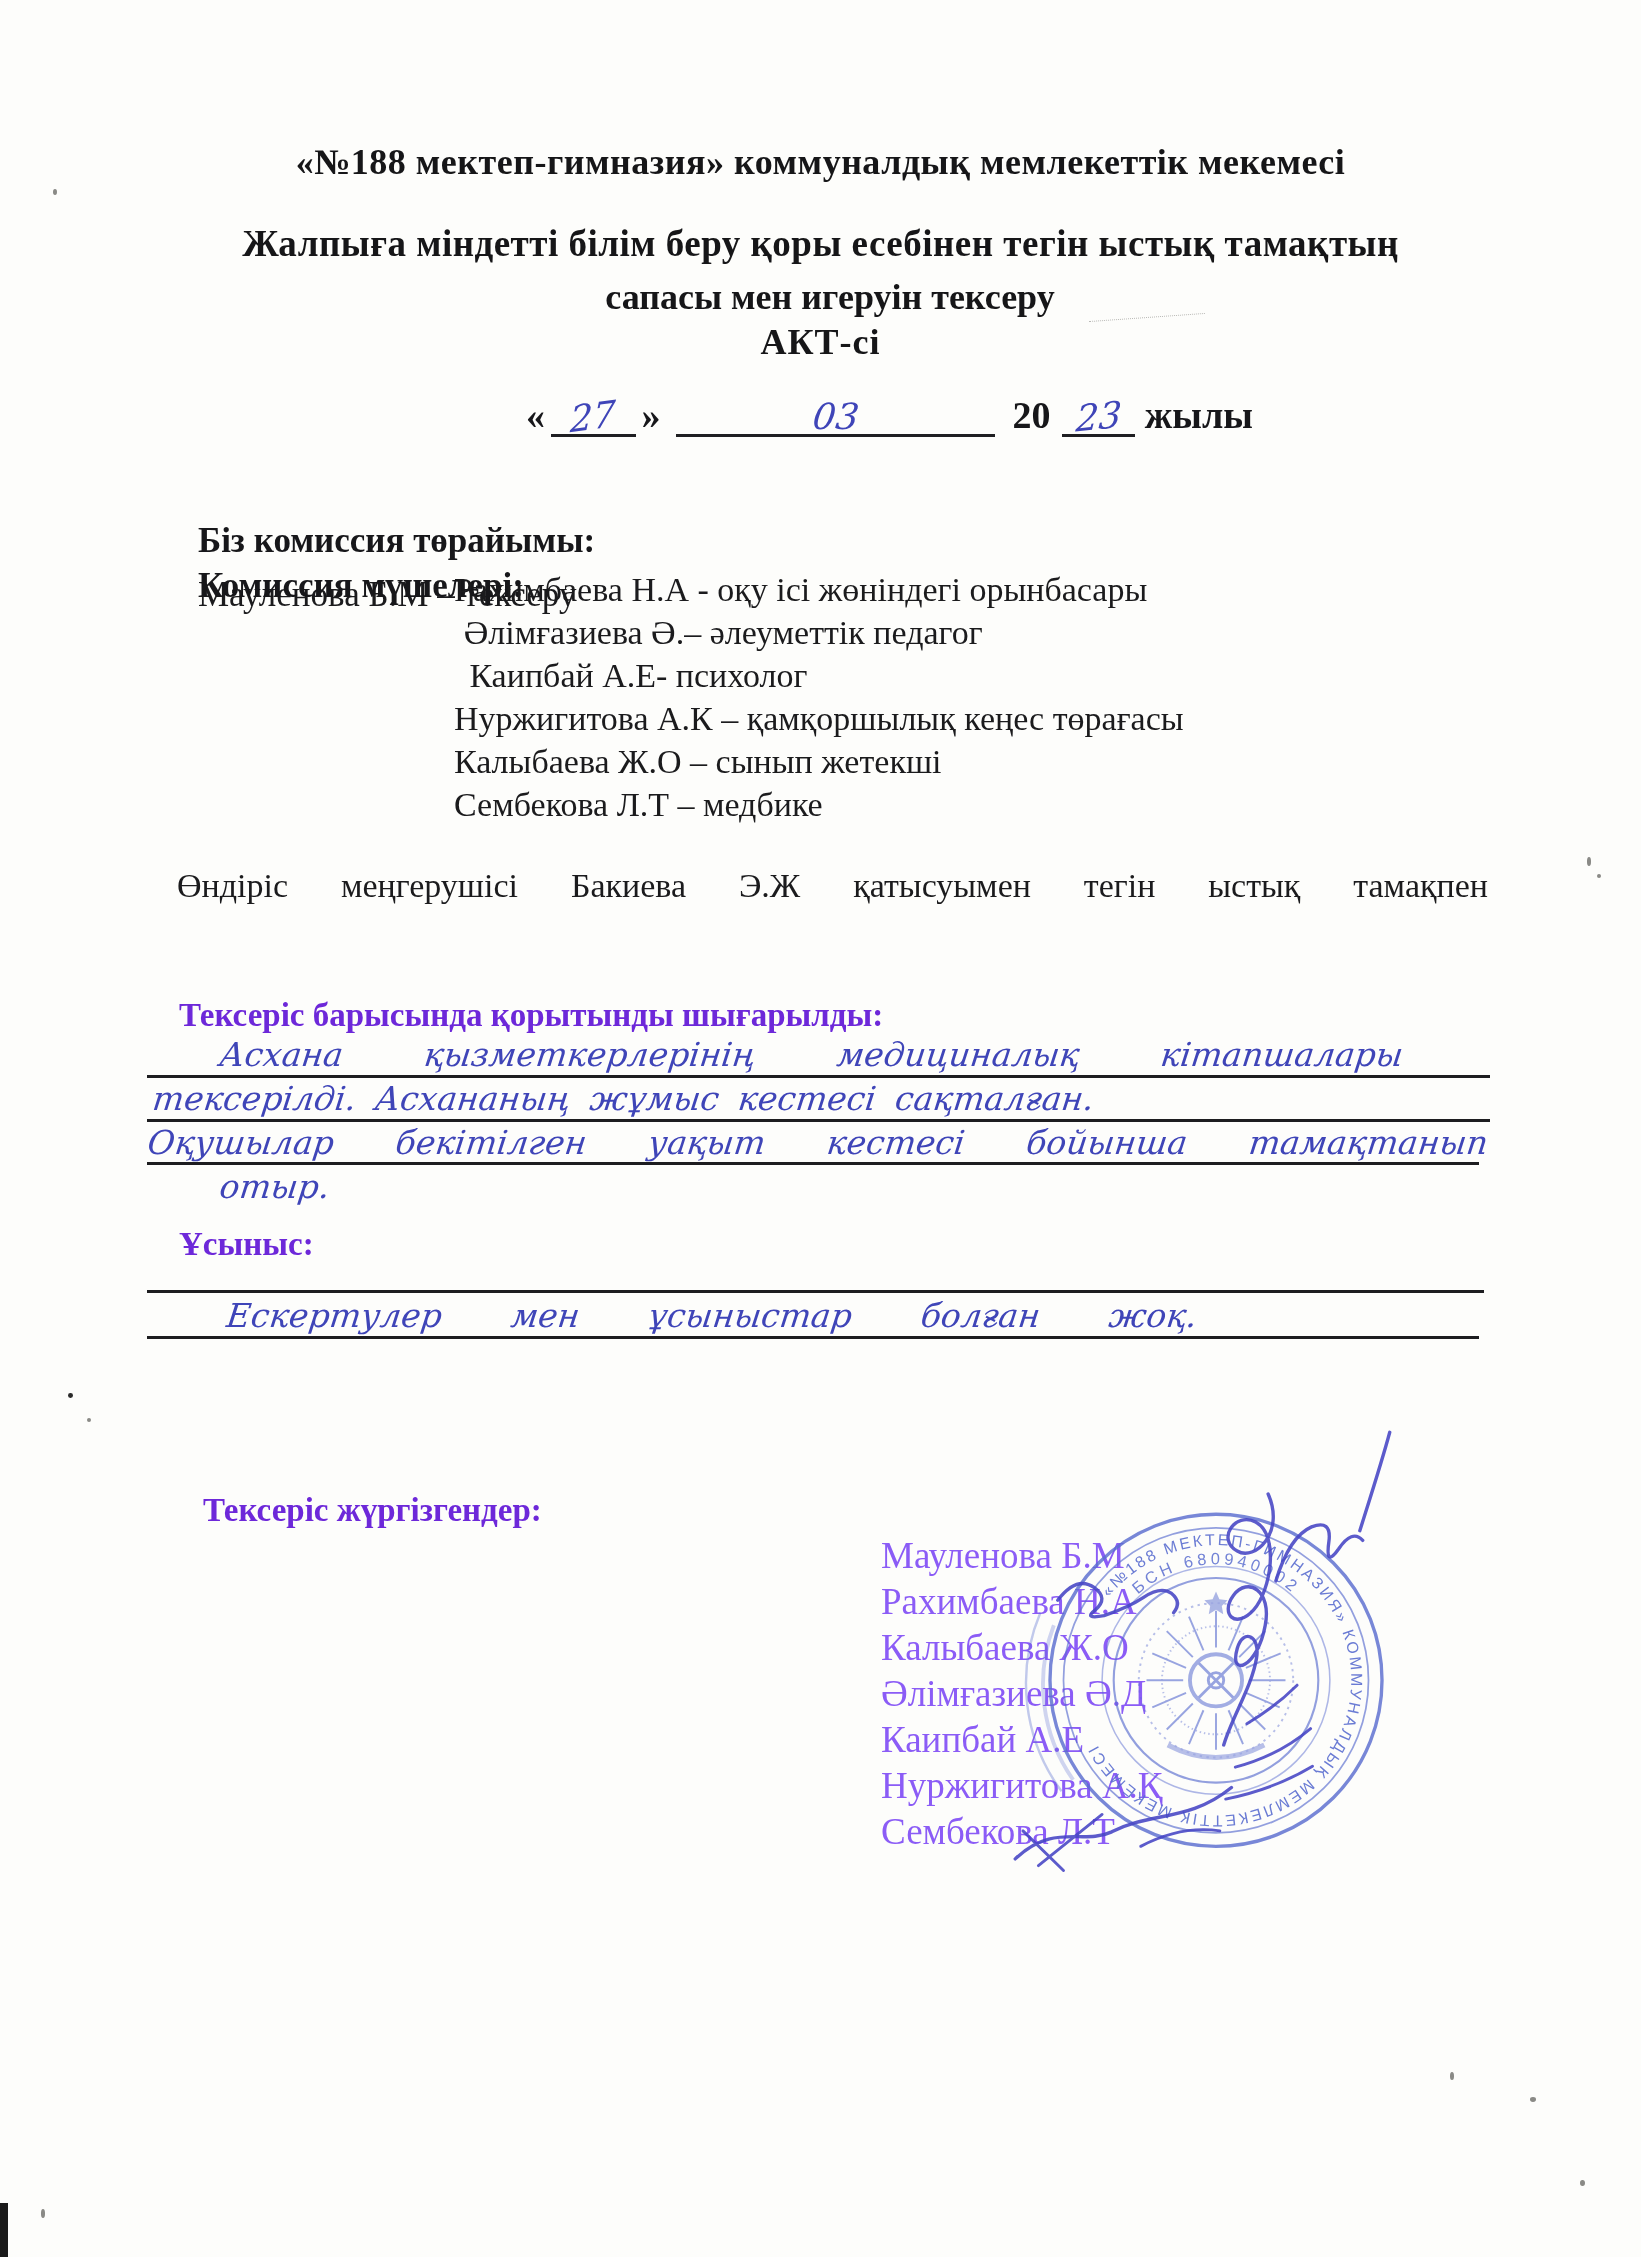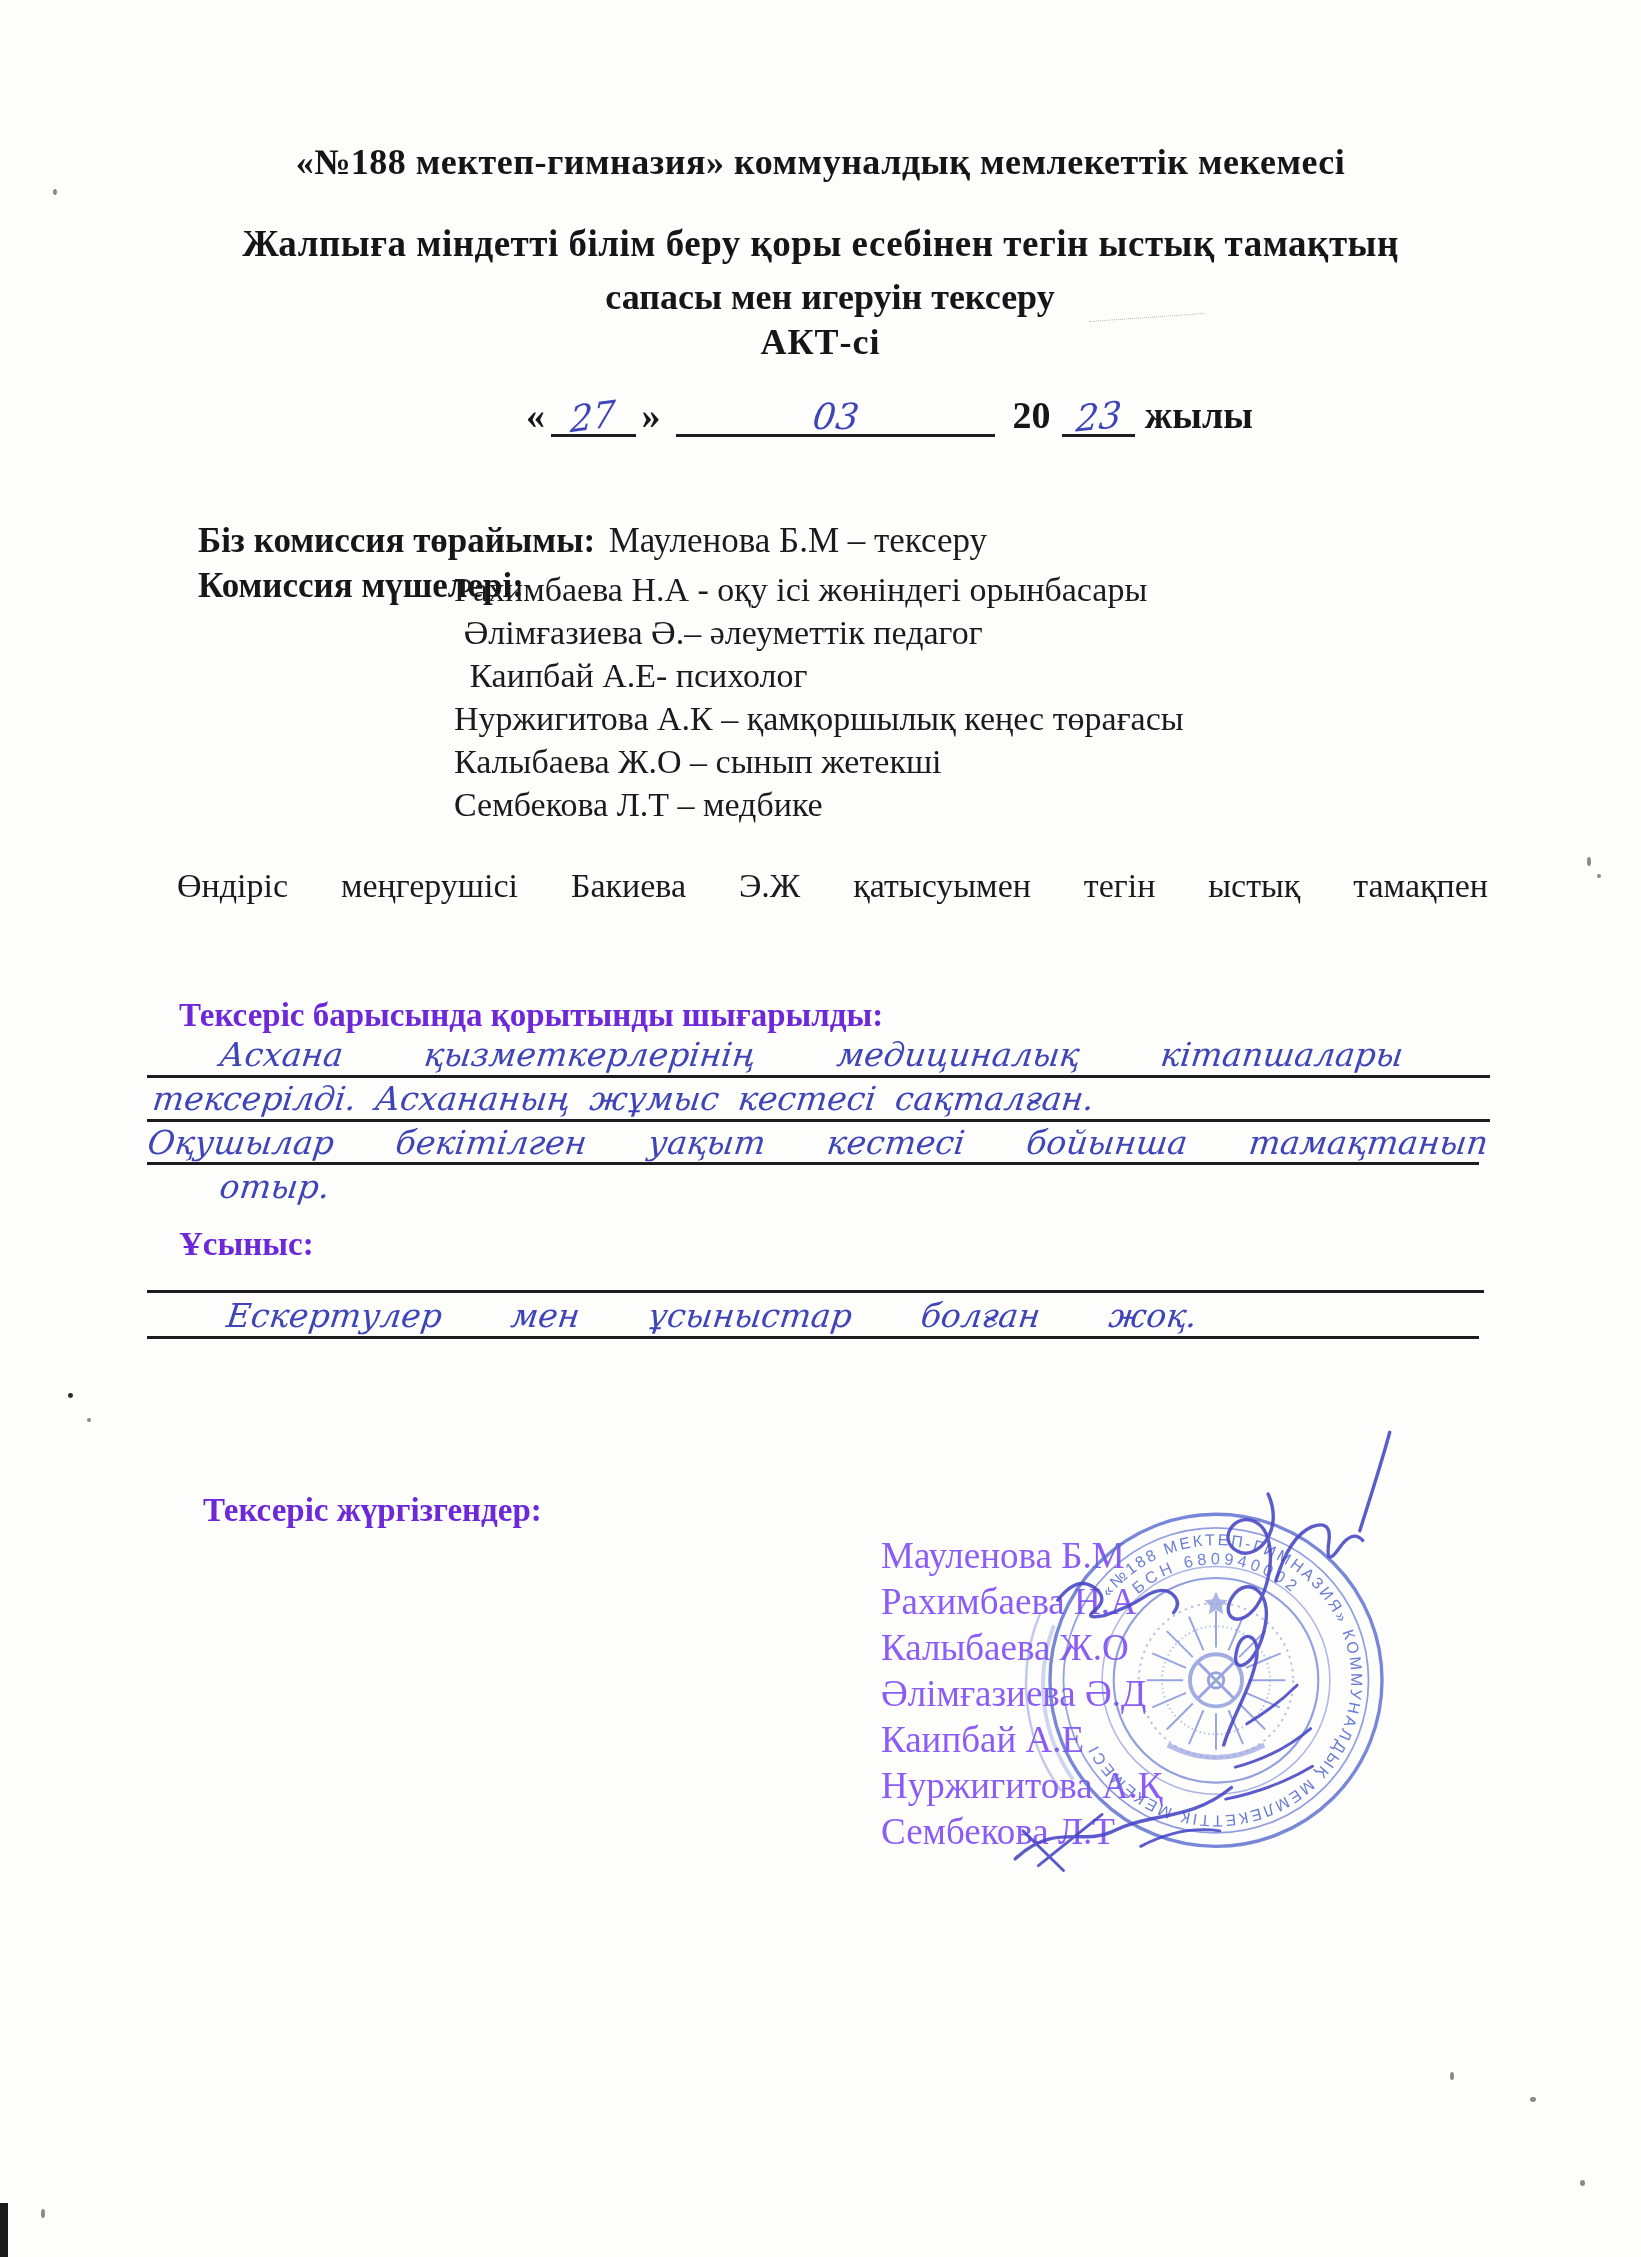--- a/index.html
+++ b/index.html
@@ -21,21 +21,21 @@
   .t4{top:321px;font-size:36px;letter-spacing:1px;}
   
   .date-row{top:390px;left:526px;display:flex;align-items:flex-end;font-size:38px;font-weight:bold;color:#17171a;}
   .uline{border-bottom:3.9px solid #1f1f22;text-align:center;position:relative;}
   .day-box{width:85px;margin:0 5.8px;}
   .month-box{width:319px;margin:0 17.4px 0 15.4px;}
   .year-box{width:73px;margin:0 9.7px 0 11.6px;}
   .hw{font-family:"DejaVu Serif", serif;font-style:italic;color:#3f45b8;transform:skewX(-7deg);}
   .hw-digit{display:inline-block;font-size:36px;font-weight:normal;line-height:1;position:relative;top:3.9px;}
   
-  .row-flex{display:flex;gap:13.5px;font-size:35px;}
+  .row-flex{display:flex;gap:13.5px;font-size:35px;flex-direction:column;}
   .label-b{font-weight:bold;color:#17171a;}
   .member-item{font-size:34px;line-height:43px;}
   .member-item:nth-child(2){padding-left:9.7px;}
   .member-item:nth-child(3){padding-left:15.4px;}
   
   .para{left:177px;width:1311px;font-size:34px;line-height:47px;}
   .jline{text-align:justify;text-align-last:justify;}
   
   .sechead{font-size:33px;font-weight:bold;color:#6d28d9;}
   

